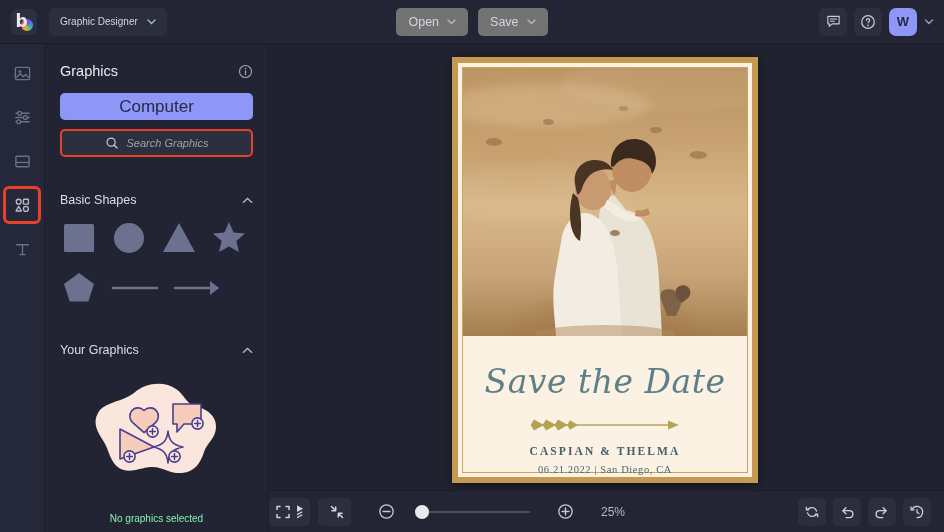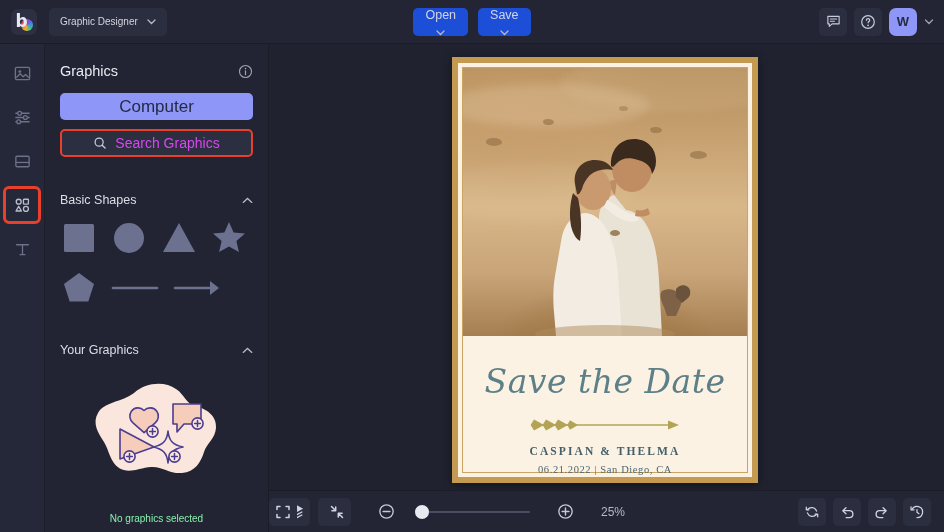--- a/index.html
+++ b/index.html
@@ -39,23 +39,23 @@
     margin-left: 12px; height: 28px; padding: 0 11px; border-radius: 5px;
     background: #2b2e3e; display: flex; align-items: center; gap: 9px;
     color: #d3d5e1; font-size: 10px; cursor: pointer;
   }
   .center-group {
     position: absolute; left: 0; right: 0; display: flex; justify-content: center;
     gap: 10px; pointer-events: none;
   }
   .center-group > * { pointer-events: auto; }
   .tb-btn {
-    height: 28px; padding: 0 12px; border-radius: 5px; background: #1d4ed8;
+    height: 28px; padding: 0 12px; border-radius: 5px; background: #737373;
     display: flex; align-items: center; gap: 8px;
-    color: #d3d5e1; font-size: 12.5px; cursor: pointer; flex-direction: column;
+    color: #d3d5e1; font-size: 12.5px; cursor: pointer;
   }
   .right-group {
     margin-left: auto; margin-right: 10px; display: flex; align-items: center; gap: 7px;
   }
   .icon-sq {
     width: 28px; height: 28px; border-radius: 5px; background: #2b2e3e;
     display: flex; align-items: center; justify-content: center; cursor: pointer;
   }
   .avatar {
     width: 28px; height: 28px; border-radius: 7px; background: #8e97f8;
@@ -91,21 +91,21 @@
   .btn-primary {
     height: 27px; width: 100%; border-radius: 5px; background: #8e97f8;
     color: #252a45; font-size: 17px; display: flex; align-items: center;
     justify-content: center; cursor: pointer; border: none;
   }
   .search-wrap {
     margin-top: 9px; height: 28px; border-radius: 5px; background: #2c2f40;
     display: flex; align-items: center; justify-content: center; gap: 8px;
     border: 2px solid #e8402a; cursor: text;
   }
-  .search-text { color: #d946ef; font-size: 14px; }
+  .search-text { color: #a3a3a3; font-size: 11px; font-style: italic; }
   .sec-head {
     display: flex; align-items: center; justify-content: space-between;
     margin-top: 36px; cursor: pointer;
   }
   .sec-title { color: #dcdee8; font-size: 12.5px; }
   .shapes-row { display: flex; gap: 12px; margin-top: 12px; align-items: center; }
   .shape { cursor: pointer; }
   .empty-wrap {
     margin-top: 18px; display: flex; flex-direction: column; align-items: center;
   }

